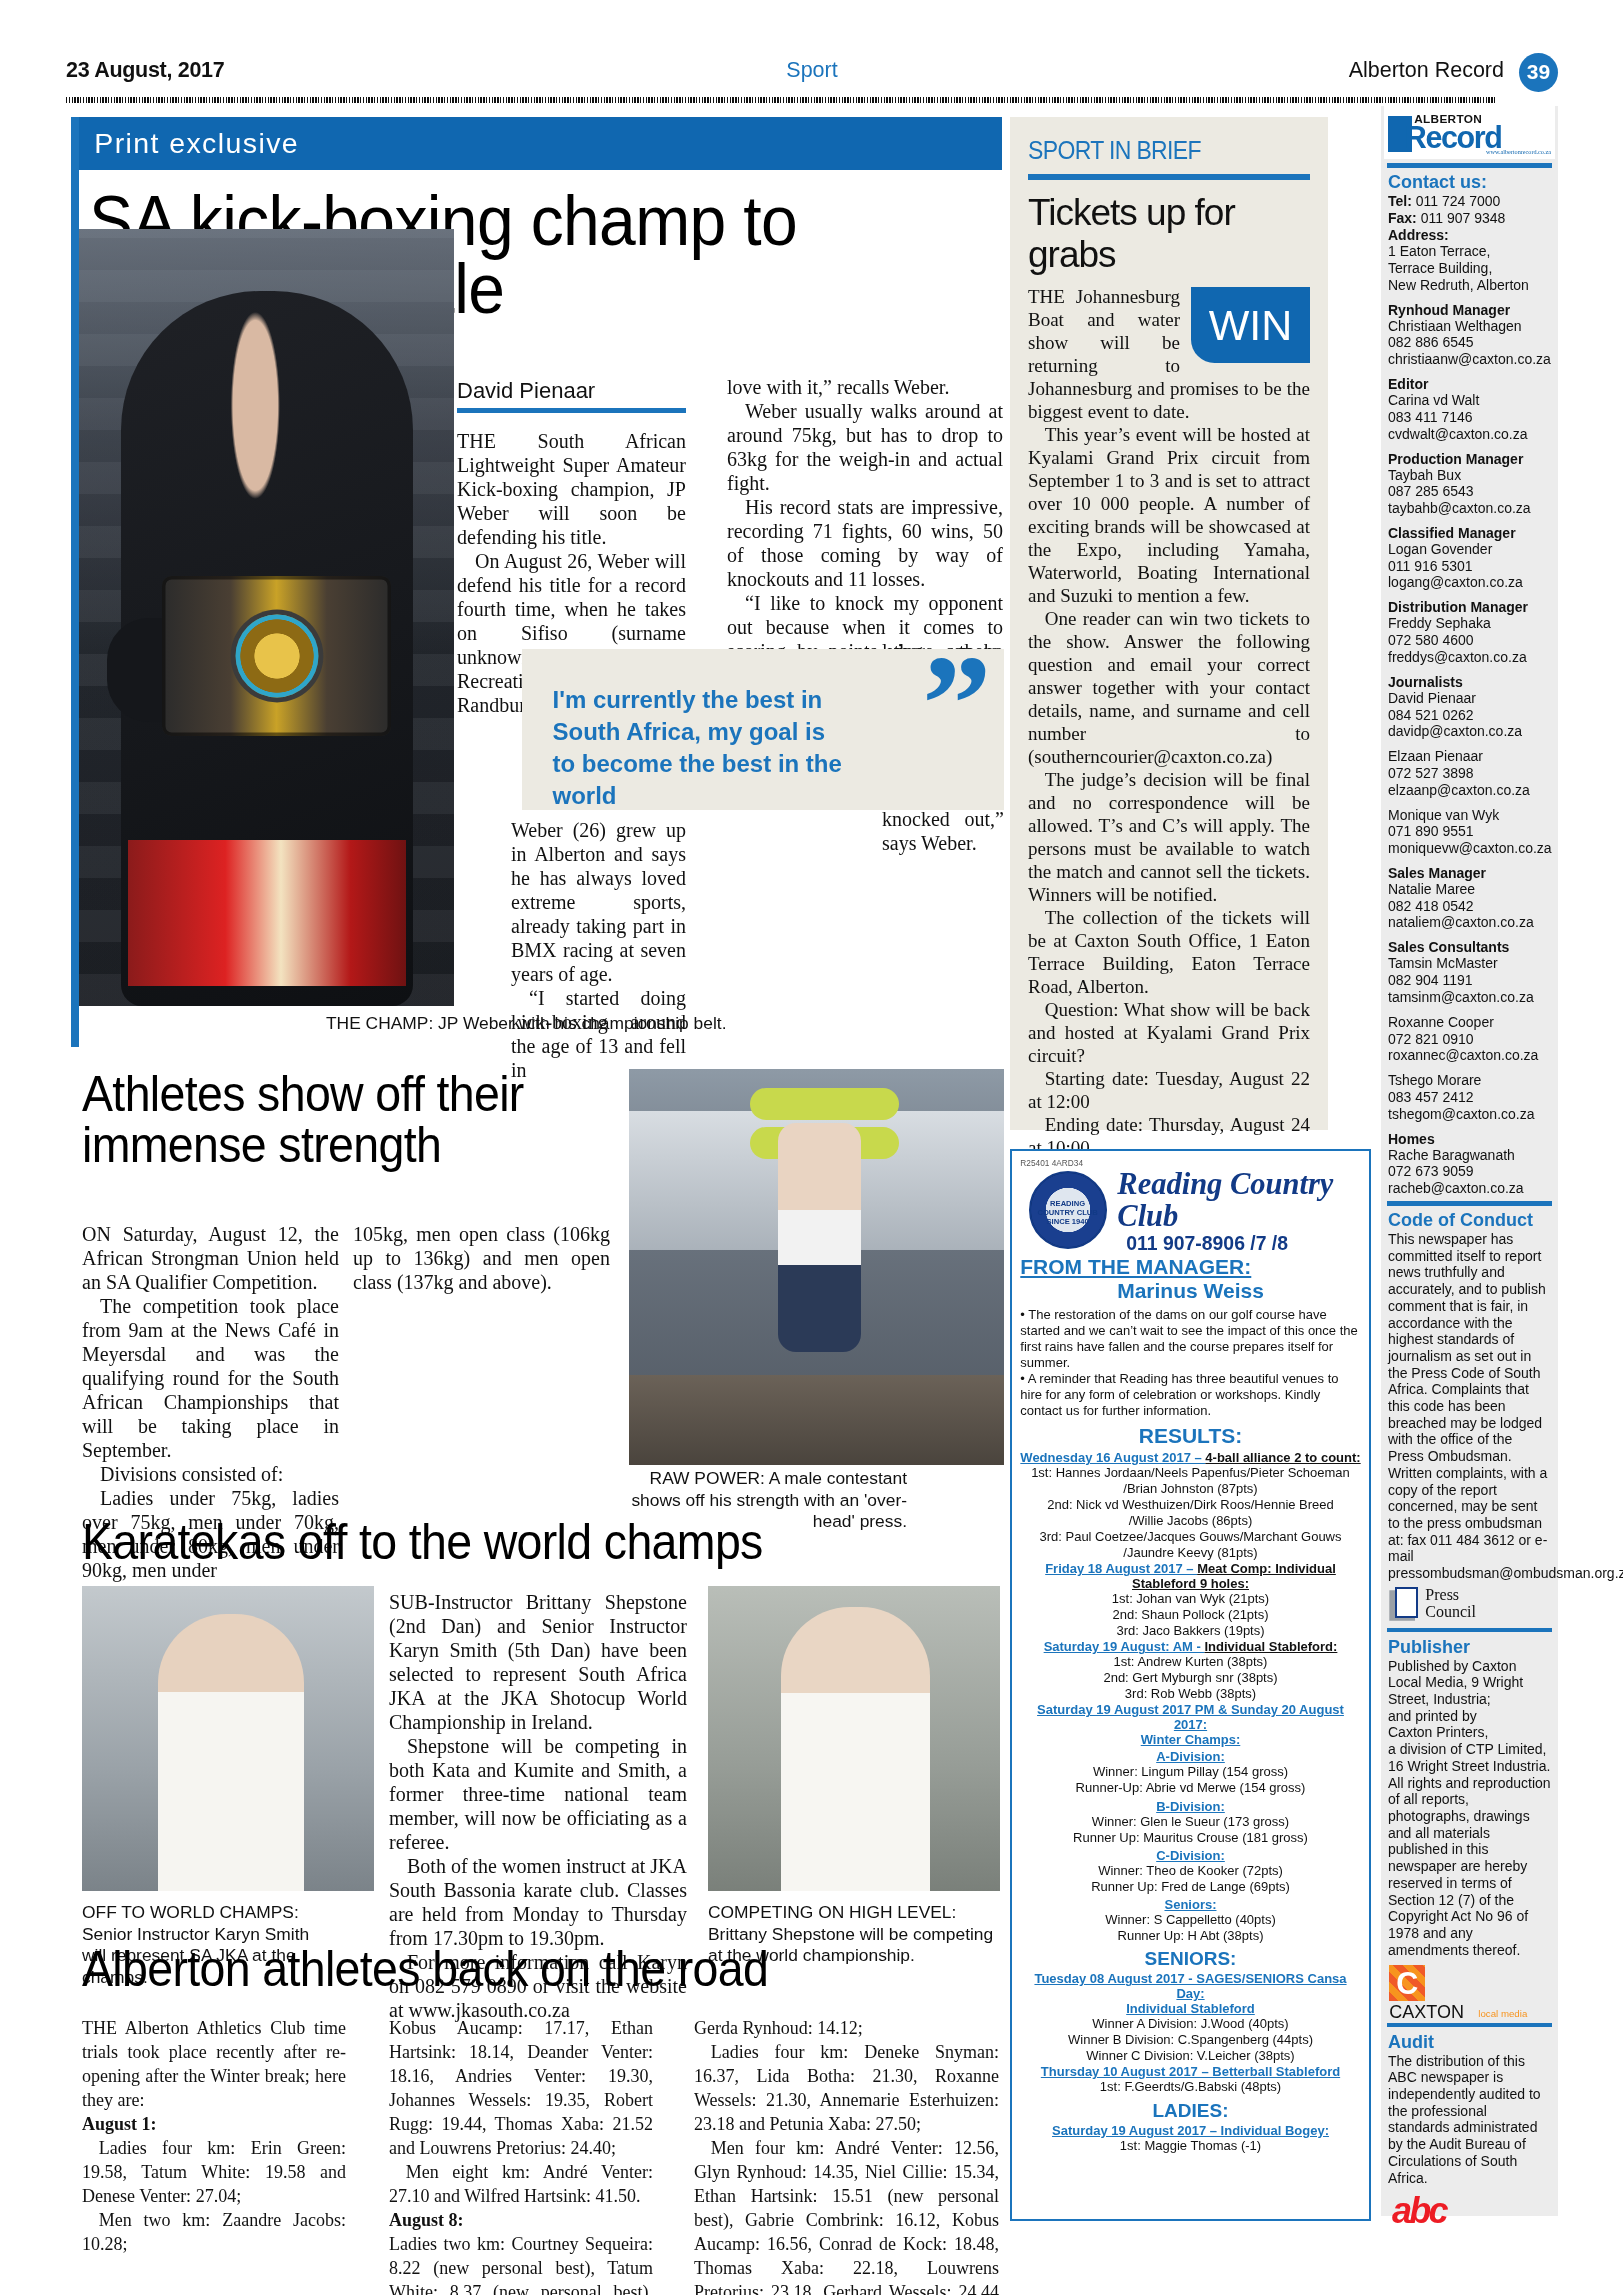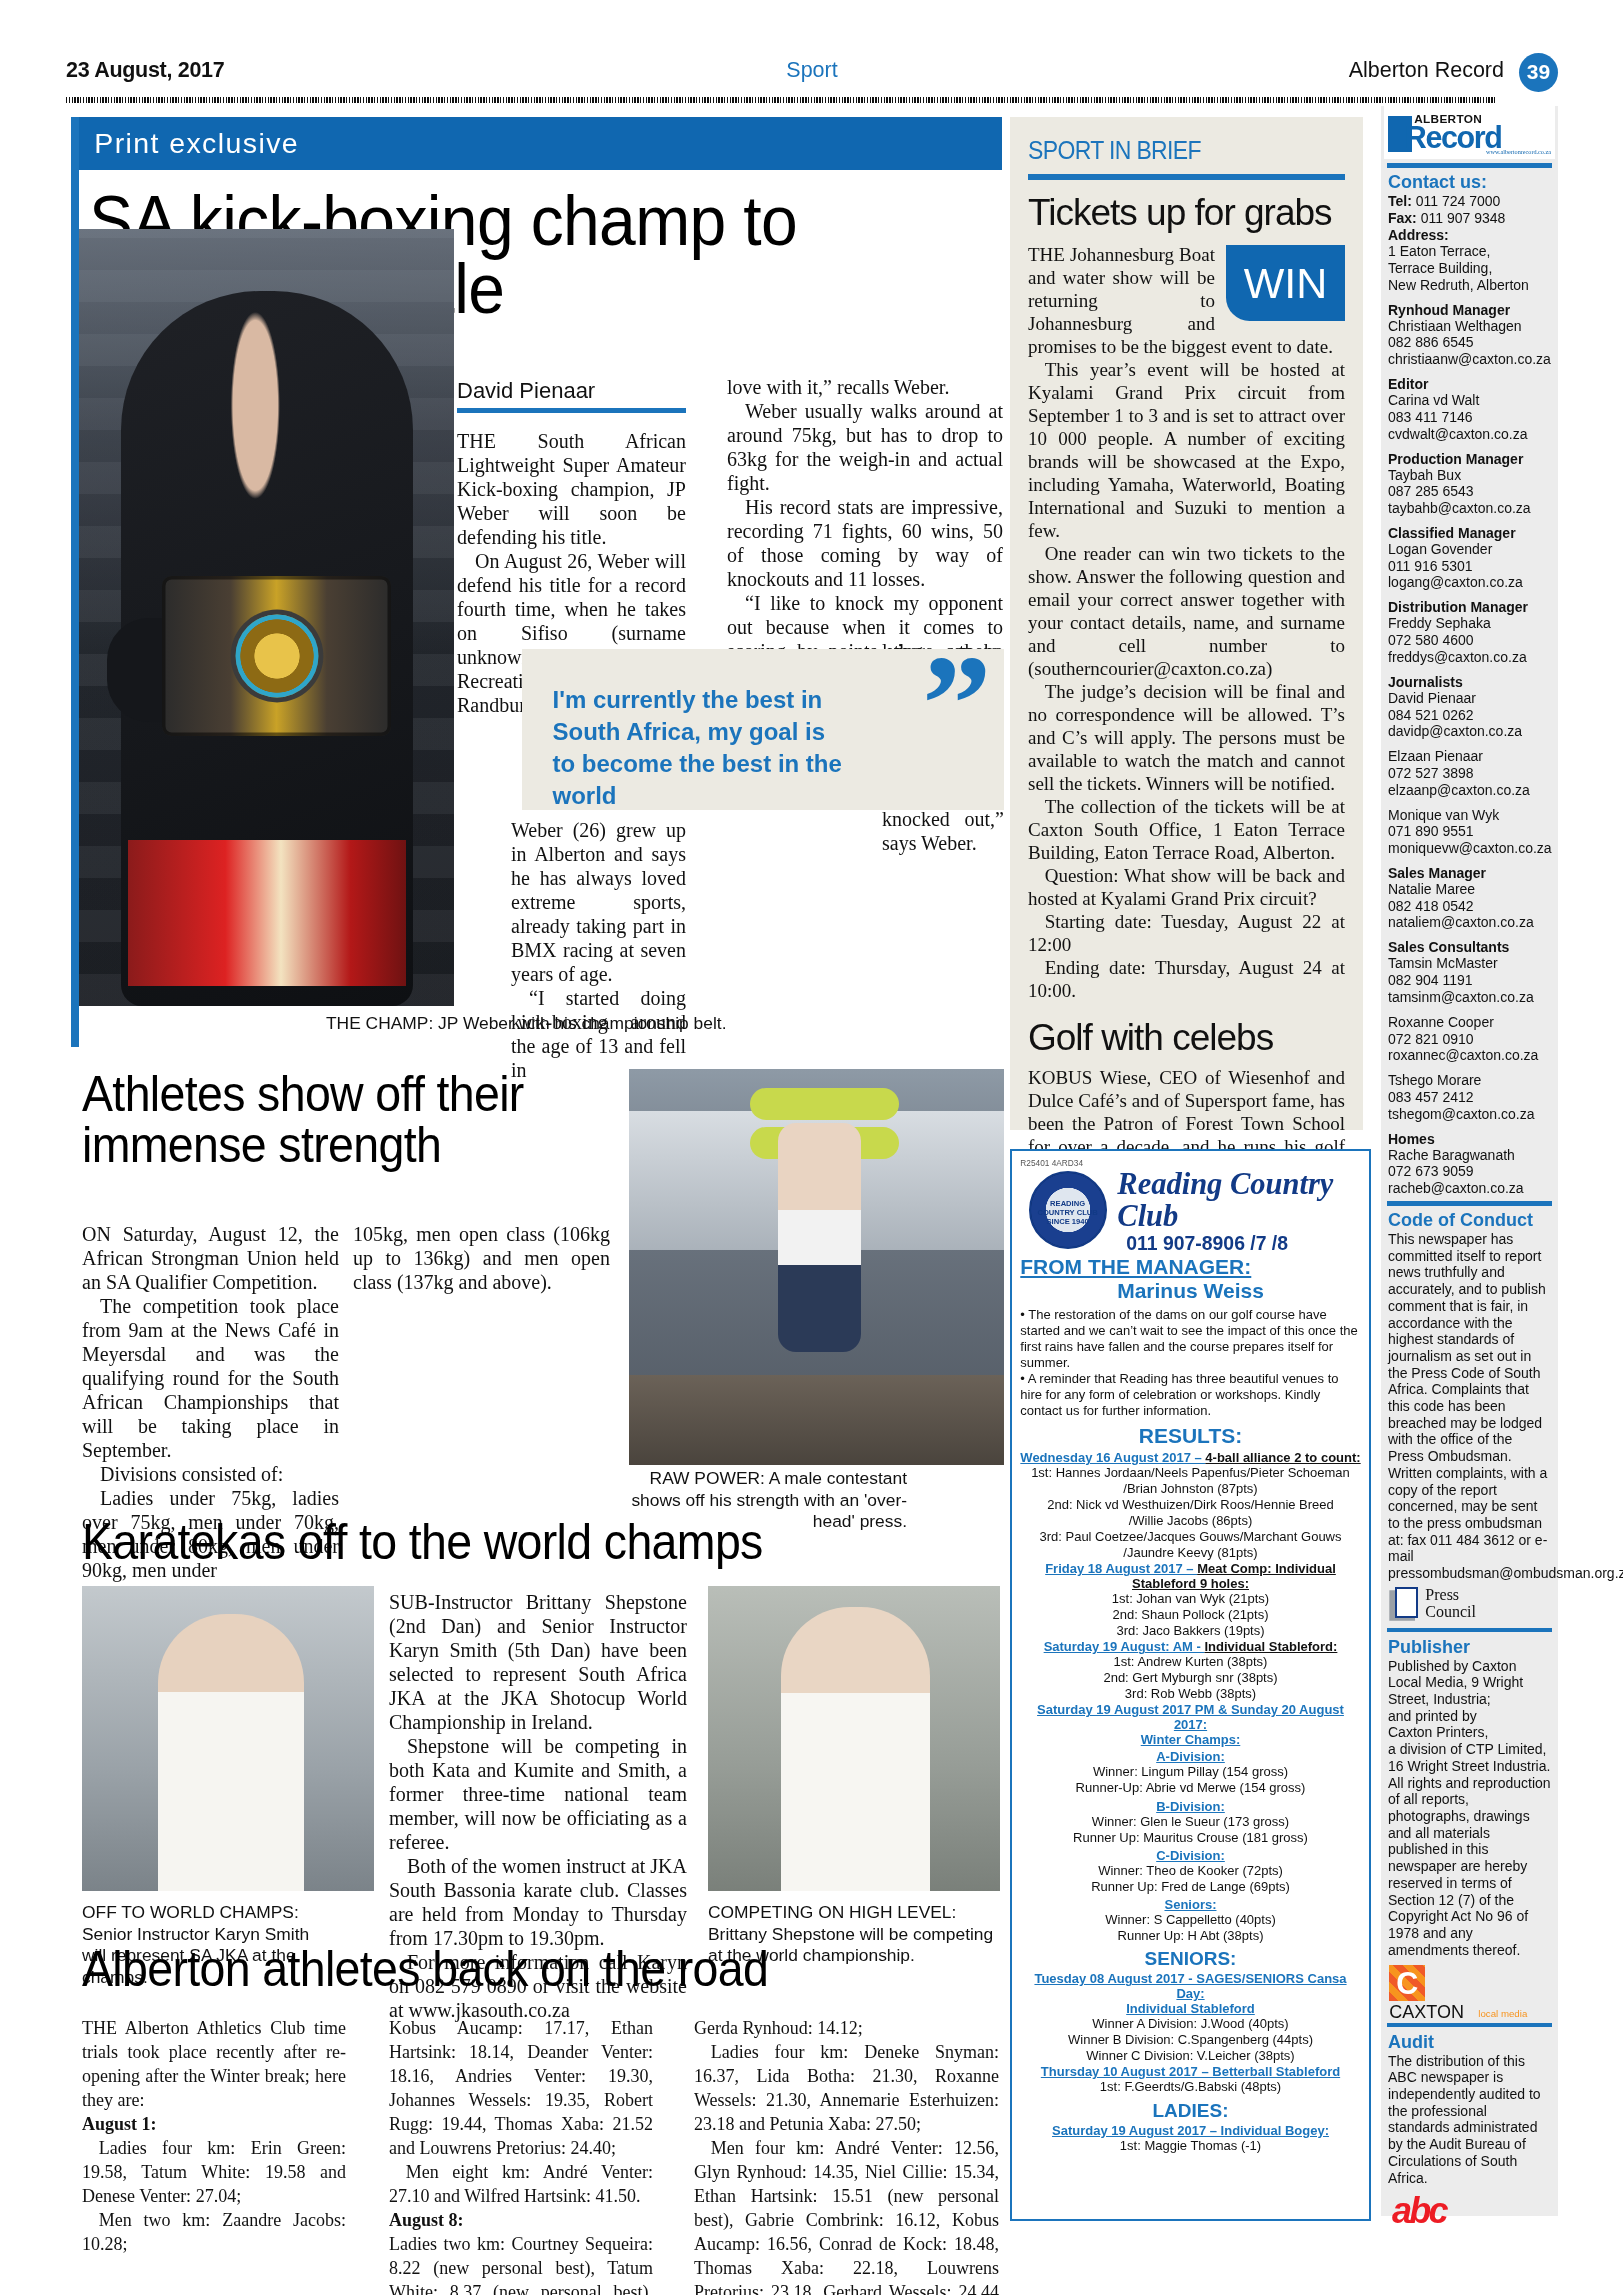--- a/index.html
+++ b/index.html
@@ -76,21 +76,21 @@
   #c2n{ left:882px; top:639px;  width:122px; }
 
   .quotebox { position:absolute; left:522px; top:649px; width:482px; height:161px; background:#eceae2; }
   .quotebox .qtext { position:absolute; left:30.5px; top:35px; width:292px;
      font-family:"Liberation Sans",sans-serif; font-size:24px; line-height:32px;
      font-weight:700; color:#1b74bc; }
   .quotebox .qmark { position:absolute; right:12.5px; top:-14px; font-family:"Liberation Serif",serif;
      font-size:139px; line-height:1; color:#1b74bc; font-weight:700; }
 
   
-  #brief { position:absolute; left:1010px; top:117px; width:353px; height:1013px;
+  #brief { position:absolute; left:1010px; top:117px; width:318px; height:1013px;
      background:#eceae2; padding:19.4px 18px 7px 18px; }
   .brief-title { font-family:"Liberation Sans",sans-serif; font-size:25px; letter-spacing:-0.7px;
      color:#1b74bc; transform:scaleX(.92); transform-origin:left; }
   .brief-rule { margin:8.3px 0 12.5px 0; height:6.2px; background:#1b74bc; }
   .brief-h2 { font-family:"Liberation Sans",sans-serif; font-size:37px; letter-spacing:-1px;
      color:#111; margin-bottom:8.3px; }
   .brief-body { font-size:19px; line-height:23px; text-align:justify; }
   .brief-body p { text-indent:16.7px; margin:0; }
   .brief-body p.first { text-indent:0; }
   .win-badge { float:right; width:119px; height:76px; background:#1067b0; color:#fff;

